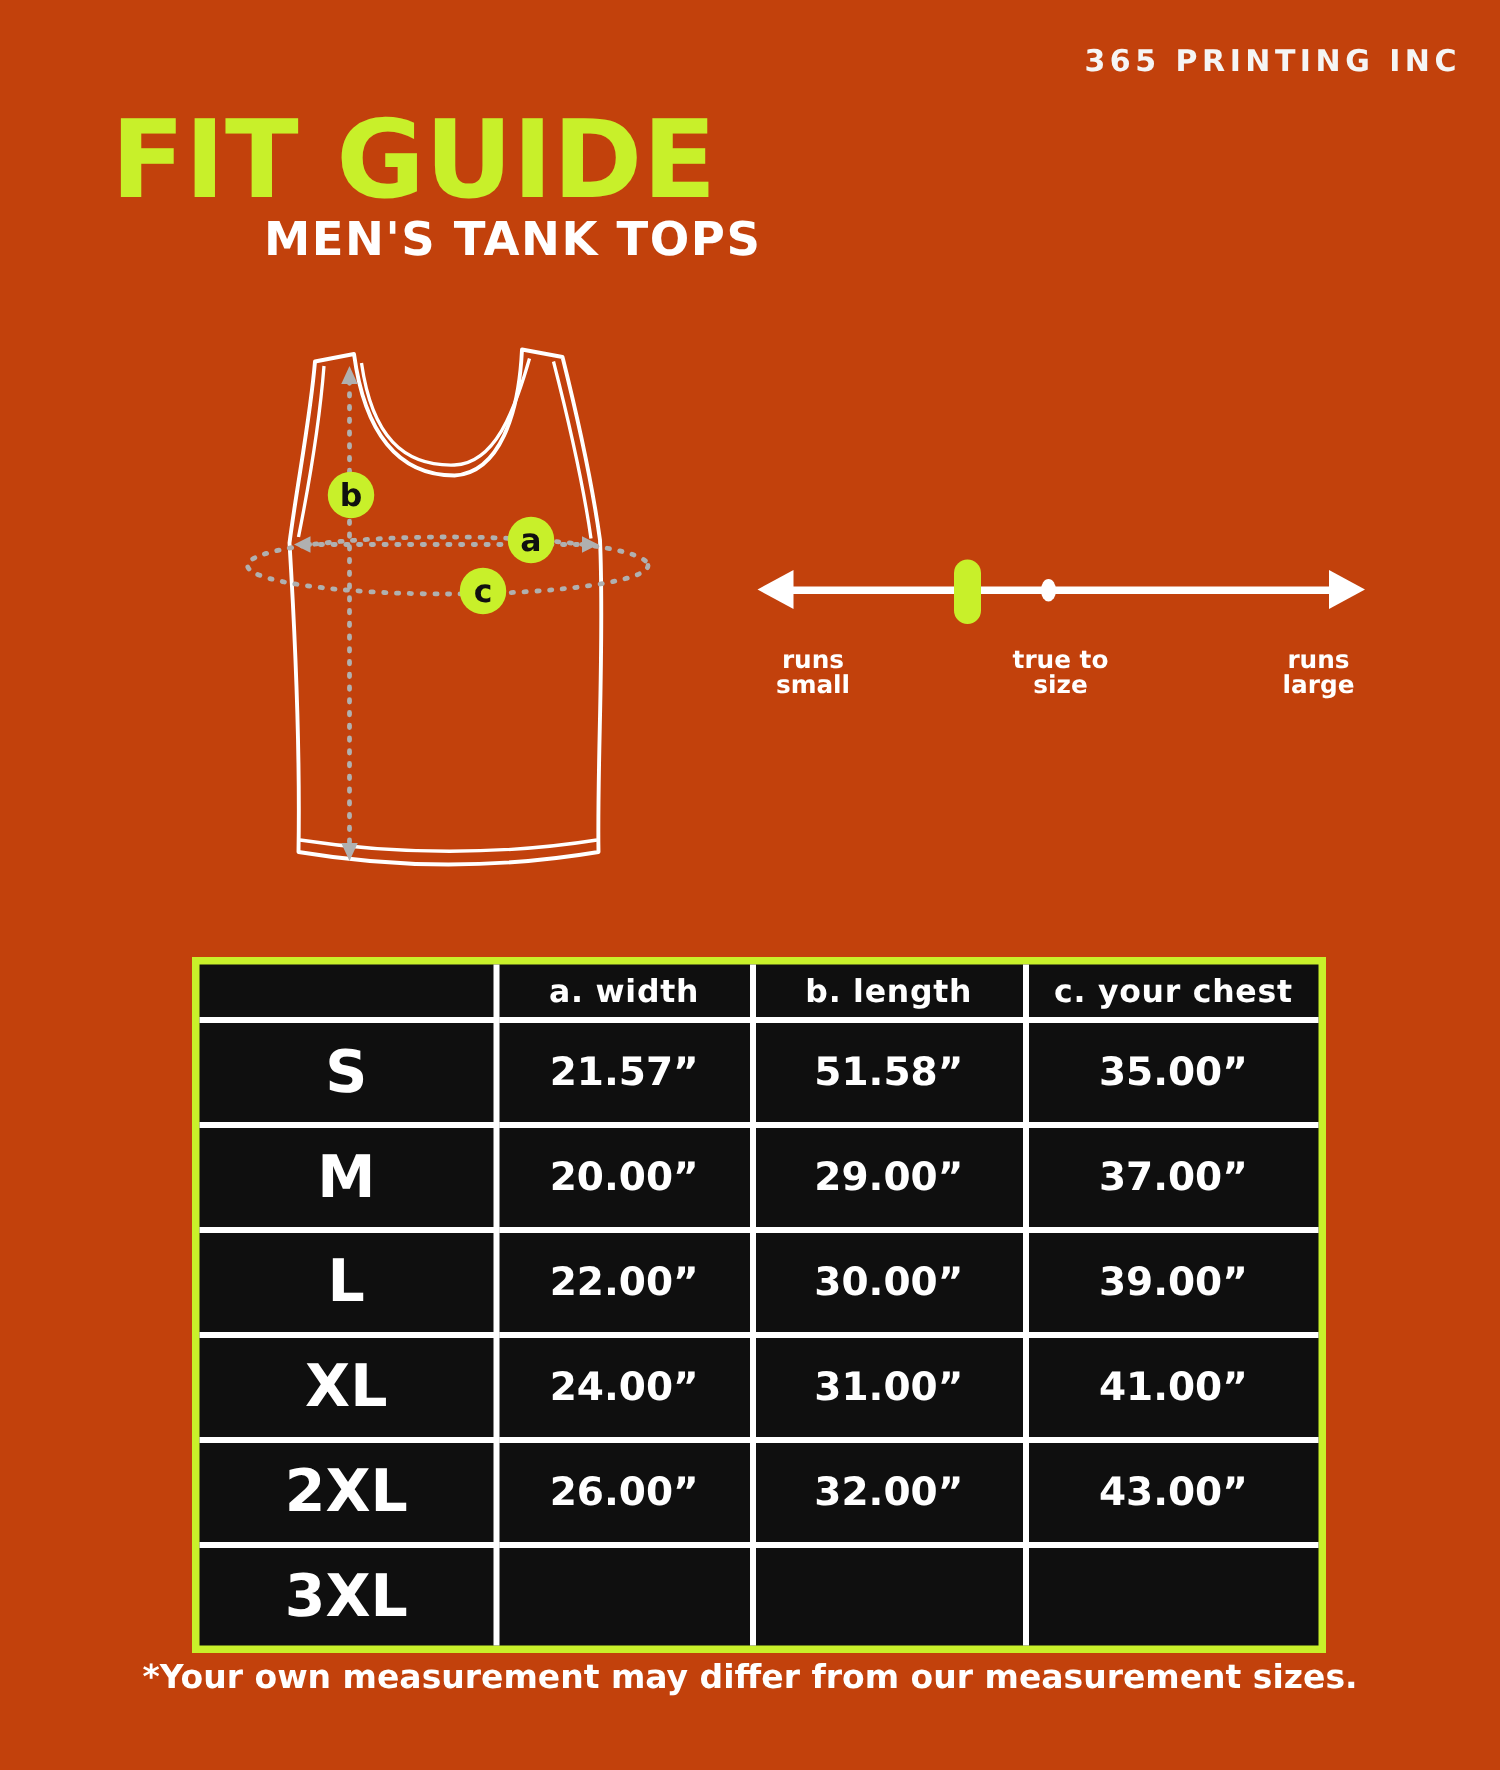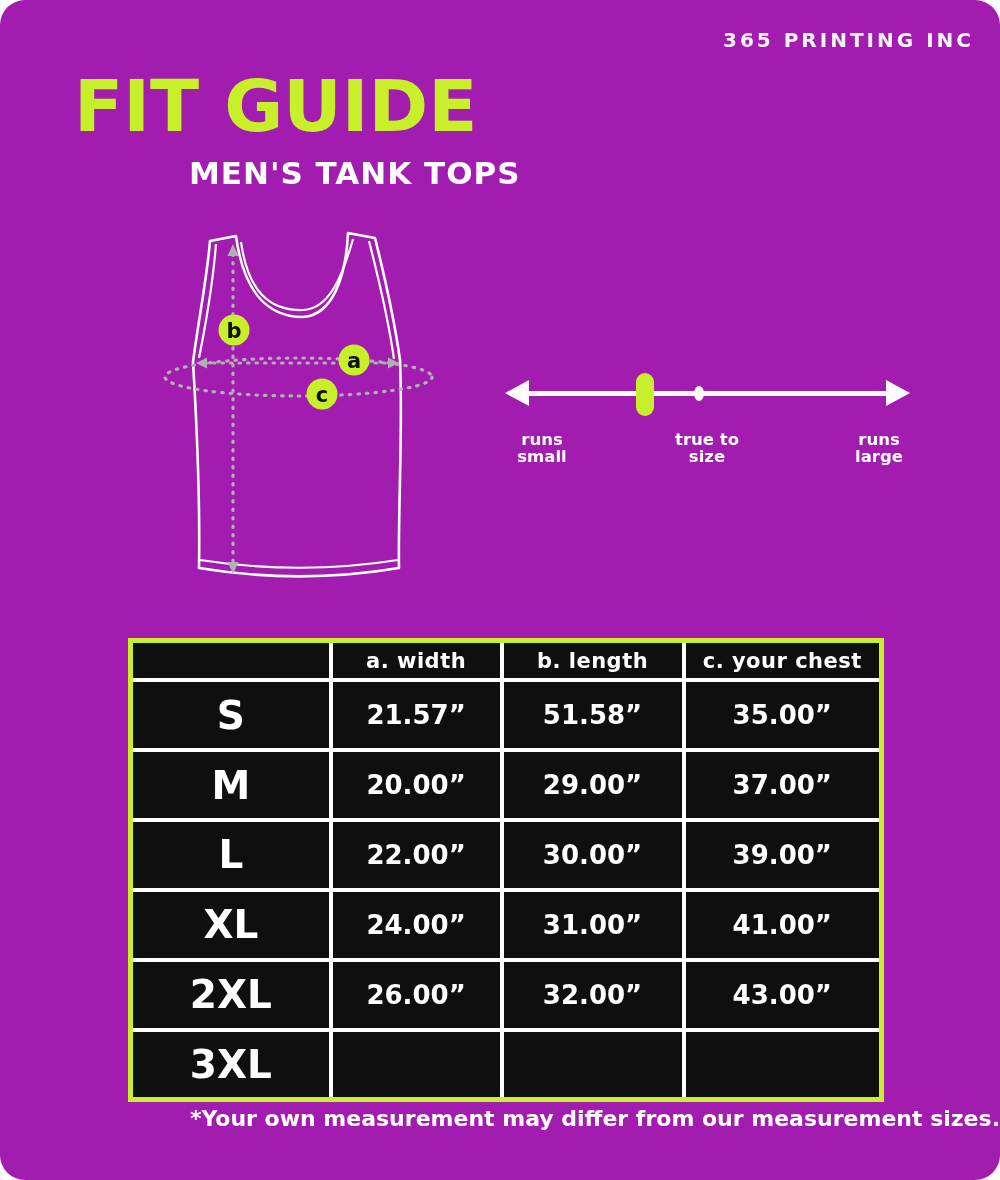--- a/index.html
+++ b/index.html
@@ -1,24 +1,23 @@
 <!DOCTYPE html>
 <html style="--accent: #c8f02a;"><head>
 <meta charset="utf-8">
 <style>
   html, body { margin: 0; padding: 0; }
   .poster {
     position: relative;
     width: 1000px;
     height: 1180px;
-    background: #a21caf;
+    background: #c2410c;
     overflow: hidden;
     font-family: "DejaVu Sans", "Liberation Sans", sans-serif;
     color: #ffffff;
-    border-radius: 25px;
   }
   .brand {
     position: absolute;
     top: 28px;
     right: 26px;
     font-size: 20px;
     font-weight: bold;
     letter-spacing: 3px;
     color: #f5f5f5;
   }
@@ -29,21 +28,21 @@
     margin: 12px;
     font-size: 72px;
     font-weight: bold;
     letter-spacing: 0px;
     color: var(--accent, #c8f02a);
   }
   .subtitle {
     position: absolute;
     left: 172px;
     top: 138px;
-    margin: 17px;
+    margin: 4px;
     font-size: 31px;
     font-weight: bold;
     letter-spacing: 1px;
     color: #ffffff;
   }
   .tank-svg {
     position: absolute;
     left: 155px;
     top: 218px;
     width: 290px;
@@ -136,21 +135,21 @@
   .table-wrap tr:first-child > * { border-top: 0; }
   .table-wrap tr:last-child > *  { border-bottom: 0; }
   .table-wrap th { font-size: 21px; letter-spacing: 0.5px; }
   .table-wrap td { font-size: 26px; }
   .table-wrap td.size-cell { font-size: 39px; }
   .footnote {
     position: absolute;
     left: 0;
     right: 0;
     top: 1106px;
-    text-align: right;
+    text-align: center;
     font-size: 22px;
     font-weight: bold;
     color: #ffffff;
   }
   
   .tank-stroke { fill: none; stroke: #ffffff; stroke-width: 2.6; stroke-linejoin: round; }
   .tank-stroke-thin { fill: none; stroke: #ffffff; stroke-width: 2.2; }
   .dash { fill: none; stroke: #b0b0b0; stroke-width: 3.2; stroke-dasharray: 1.5 7; stroke-linecap: round; }
   .dash-head { fill: #b0b0b0; stroke: none; }
   .marker-circle { fill: var(--accent, #c8f02a); stroke: none; }

